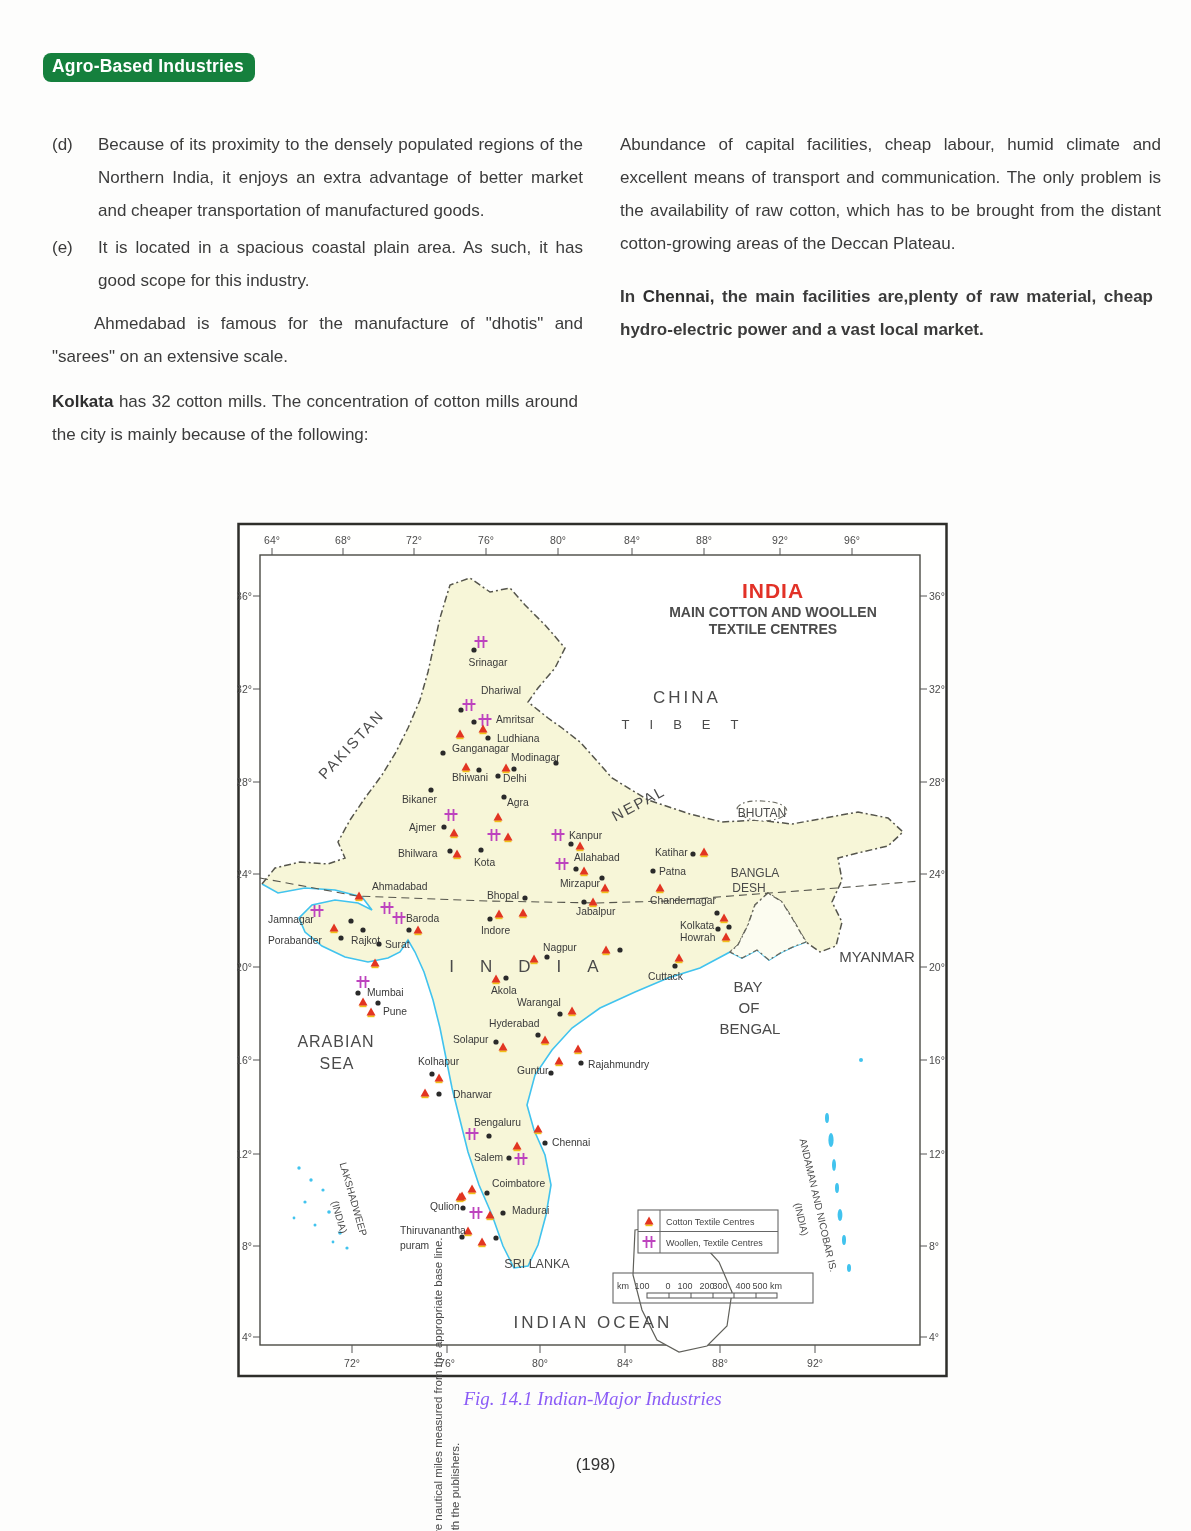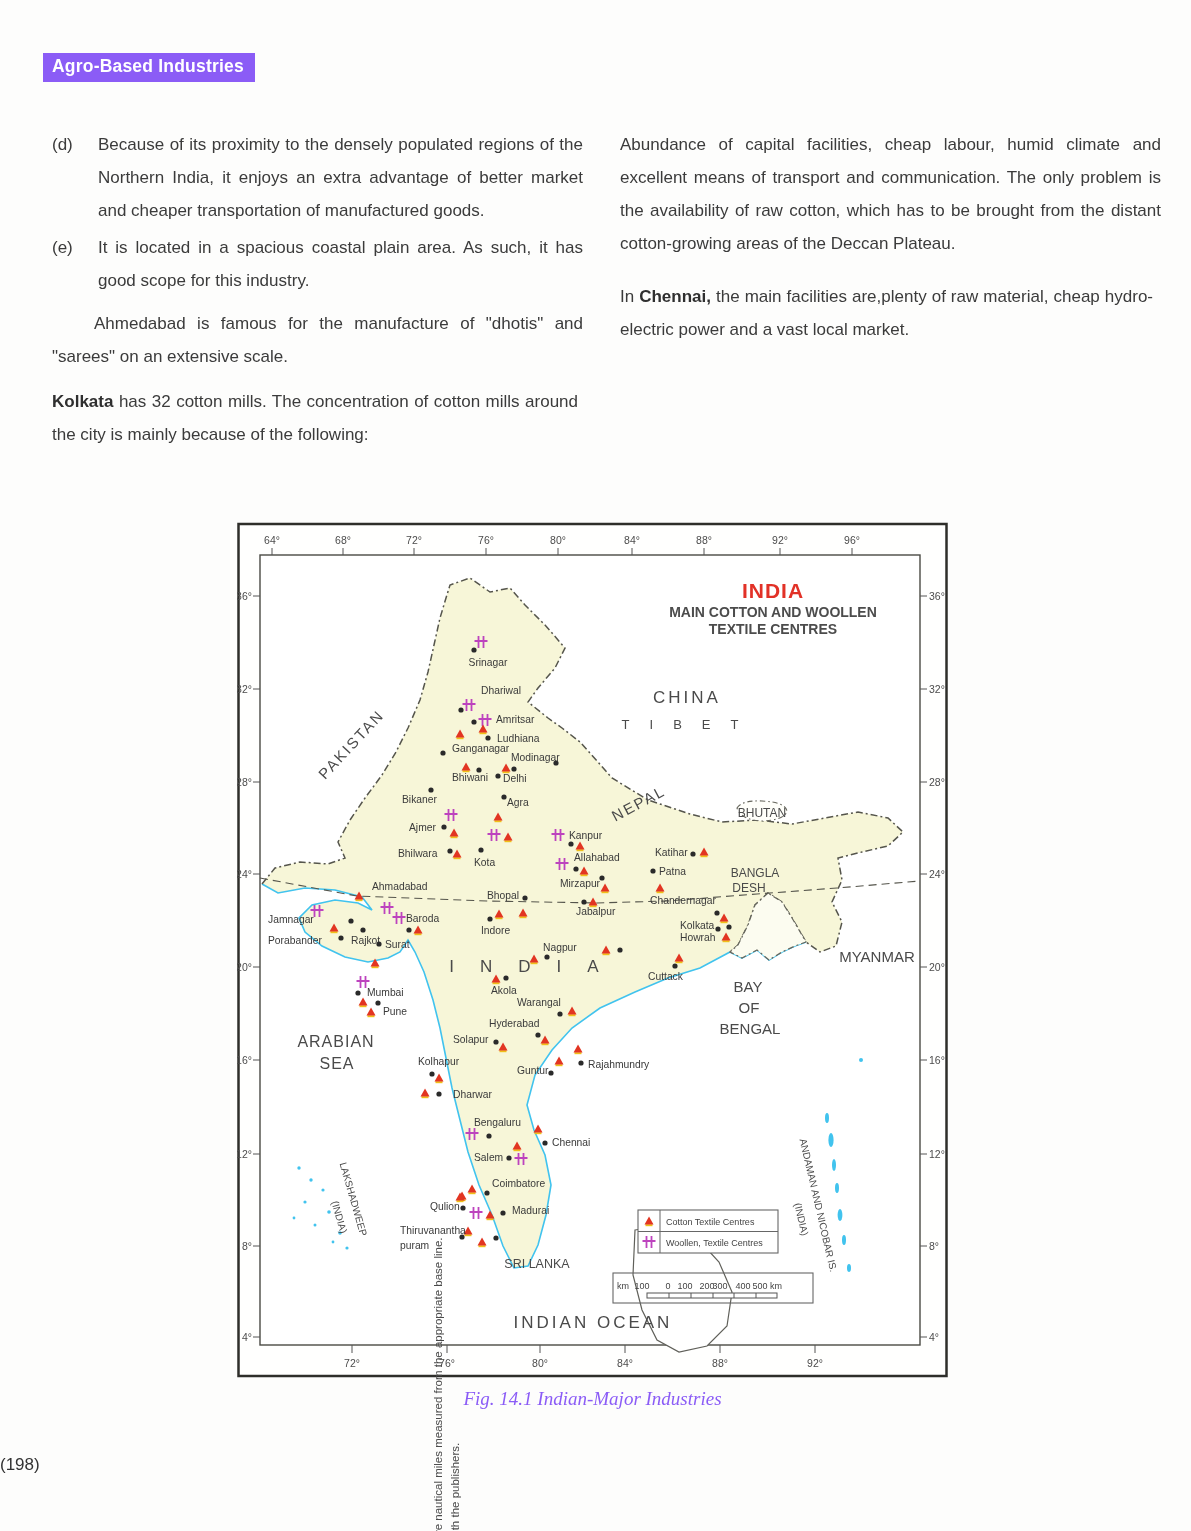--- a/index.html
+++ b/index.html
@@ -1,45 +1,45 @@
 <!DOCTYPE html>
 <html><head>
 <meta charset="utf-8">
 <style>
   html,body{margin:0;padding:0;}
   body{
     width:1191px;height:1531px;position:relative;background:#fdfdfc;
     font-family:"Liberation Sans",sans-serif;color:#3b3b3b;
   }
   .badge{
-    position:absolute;left:43px;top:53px;background:#8b5cf6;color:#fff;
-    font-weight:bold;font-size:17.5px;padding:3px 11px 5px 9px;letter-spacing:.2px;
+    position:absolute;left:43px;top:53px;background:#15803d;color:#fff;
+    font-weight:bold;font-size:17.5px;padding:3px 11px 5px 9px;letter-spacing:.2px;border-radius:8px;
   }
   .col{position:absolute;top:128px;font-size:17px;line-height:33px;text-align:justify;}
   .col-left{left:52px;width:531px;}
   .col-right{left:620px;width:541px;}
   .li{display:flex;margin-bottom:4px;}
   .li .lbl{flex:0 0 46px;}
   .li .txt{flex:1;text-align:justify;}
   .p-indent{text-indent:42px;margin:10px 0 0 0;}
   .p{margin:12px 5px 0 0;}
   .p-first{margin:0;}
-  .p-gap{margin:20px 8px 0 0;}
+  .p-gap{margin:20px 8px 0 0;font-weight:bold;}
   b{color:#2f2f2f;}
   .map-wrap{position:absolute;left:237px;top:520px;width:613px;height:858px;}
   .side-note{
     position:absolute;left:-233px;top:917px;width:866px;height:80px;
     transform:rotate(-90deg);font-size:11.5px;line-height:16.5px;color:#4a4a4a;
     text-align:left;
   }
   .caption{
     position:absolute;left:237px;top:1388px;width:711px;text-align:center;
     font-family:"Liberation Serif",serif;font-style:italic;font-size:19px;color:#8b5cf6;
   }
-  .pageno{position:absolute;left:0;top:1455px;width:1191px;text-align:left;font-size:17px;color:#333;}
+  .pageno{position:absolute;left:0;top:1455px;width:1191px;text-align:center;font-size:17px;color:#333;}
   svg text{font-family:"Liberation Sans",sans-serif;}
 </style>
 </head>
 <body>
 
 <div class="badge">Agro-Based Industries</div>
 
 <div class="col col-left">
   <div class="li">
     <span class="lbl">(d)</span>

